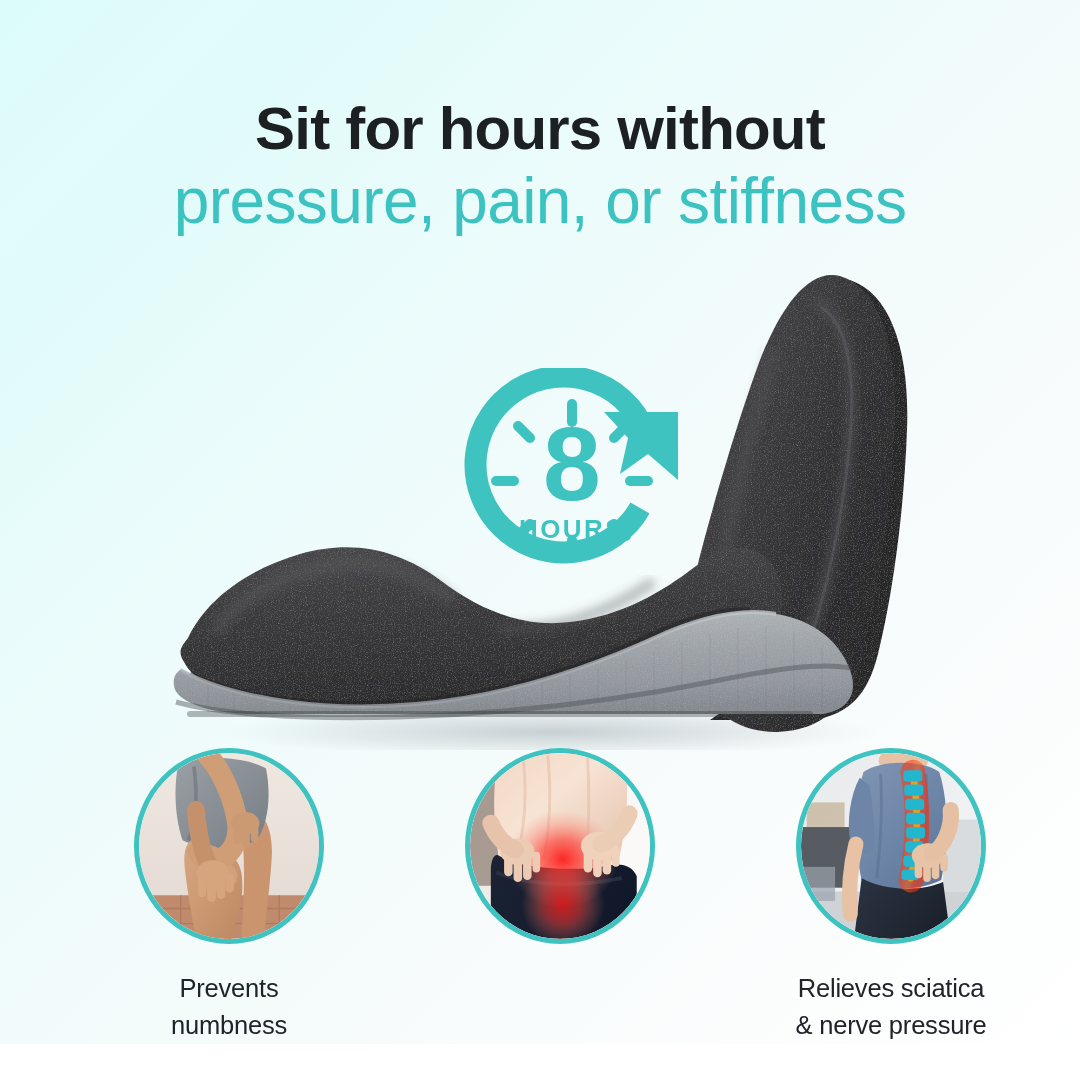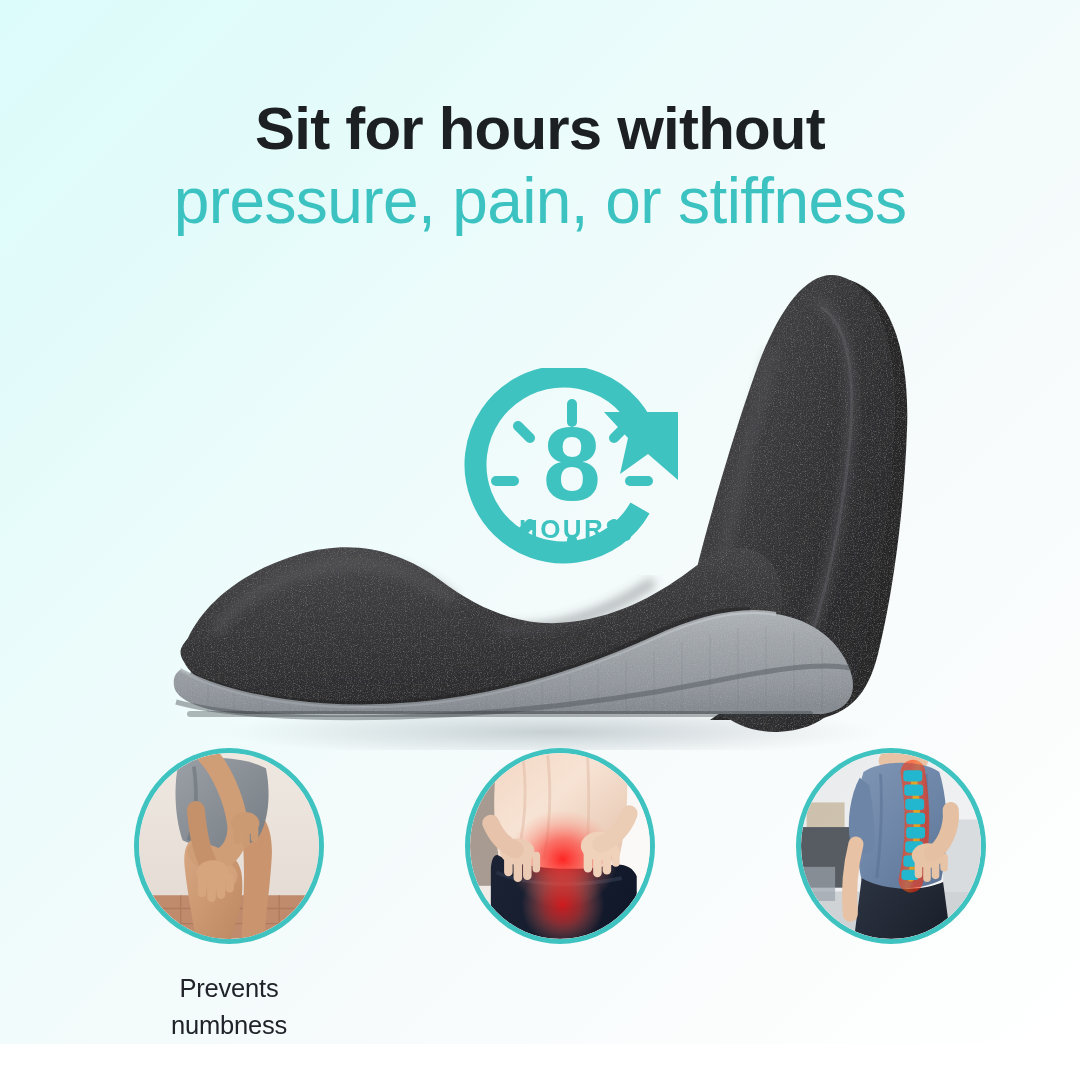--- a/index.html
+++ b/index.html
@@ -481,16 +481,18 @@
               <rect x="129" y="111" width="8" height="25" rx="4"></rect>
               <rect x="138" y="110" width="8" height="23" rx="4"></rect>
               <rect x="147" y="106" width="8" height="19" rx="4"></rect>
             </g>
             <path d="M158 60 C160 80 150 100 138 106" stroke="#e5c0a2" stroke-width="17" fill="none" stroke-linecap="round"></path>
 
             <path d="M58 96 C52 120 50 146 52 170" stroke="#e7c2a4" stroke-width="16" fill="none" stroke-linecap="round"></path>
           </svg>
         </div>
       </div>
+      <div class="benefit-caption">Relieves sciatica
+&amp; nerve pressure</div>
     </div>
 
   </div>
 </div>
 
 </body></html>

